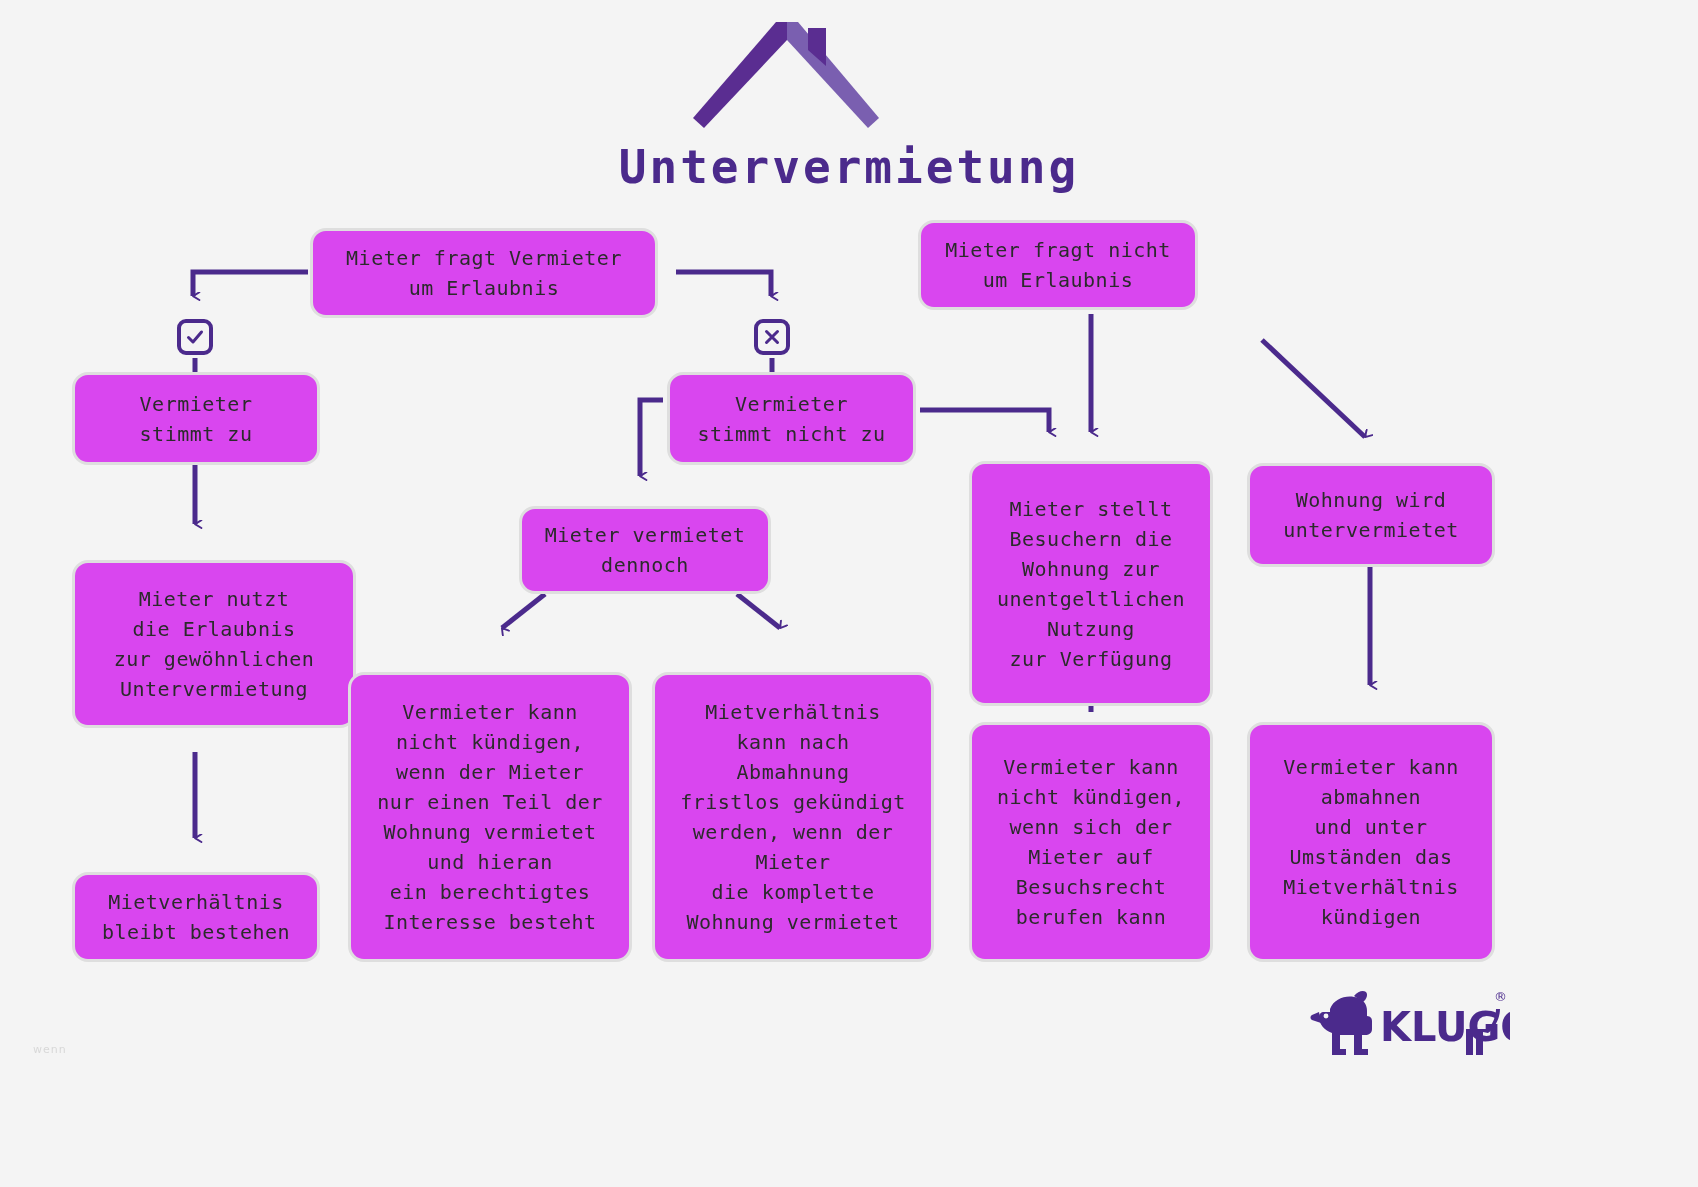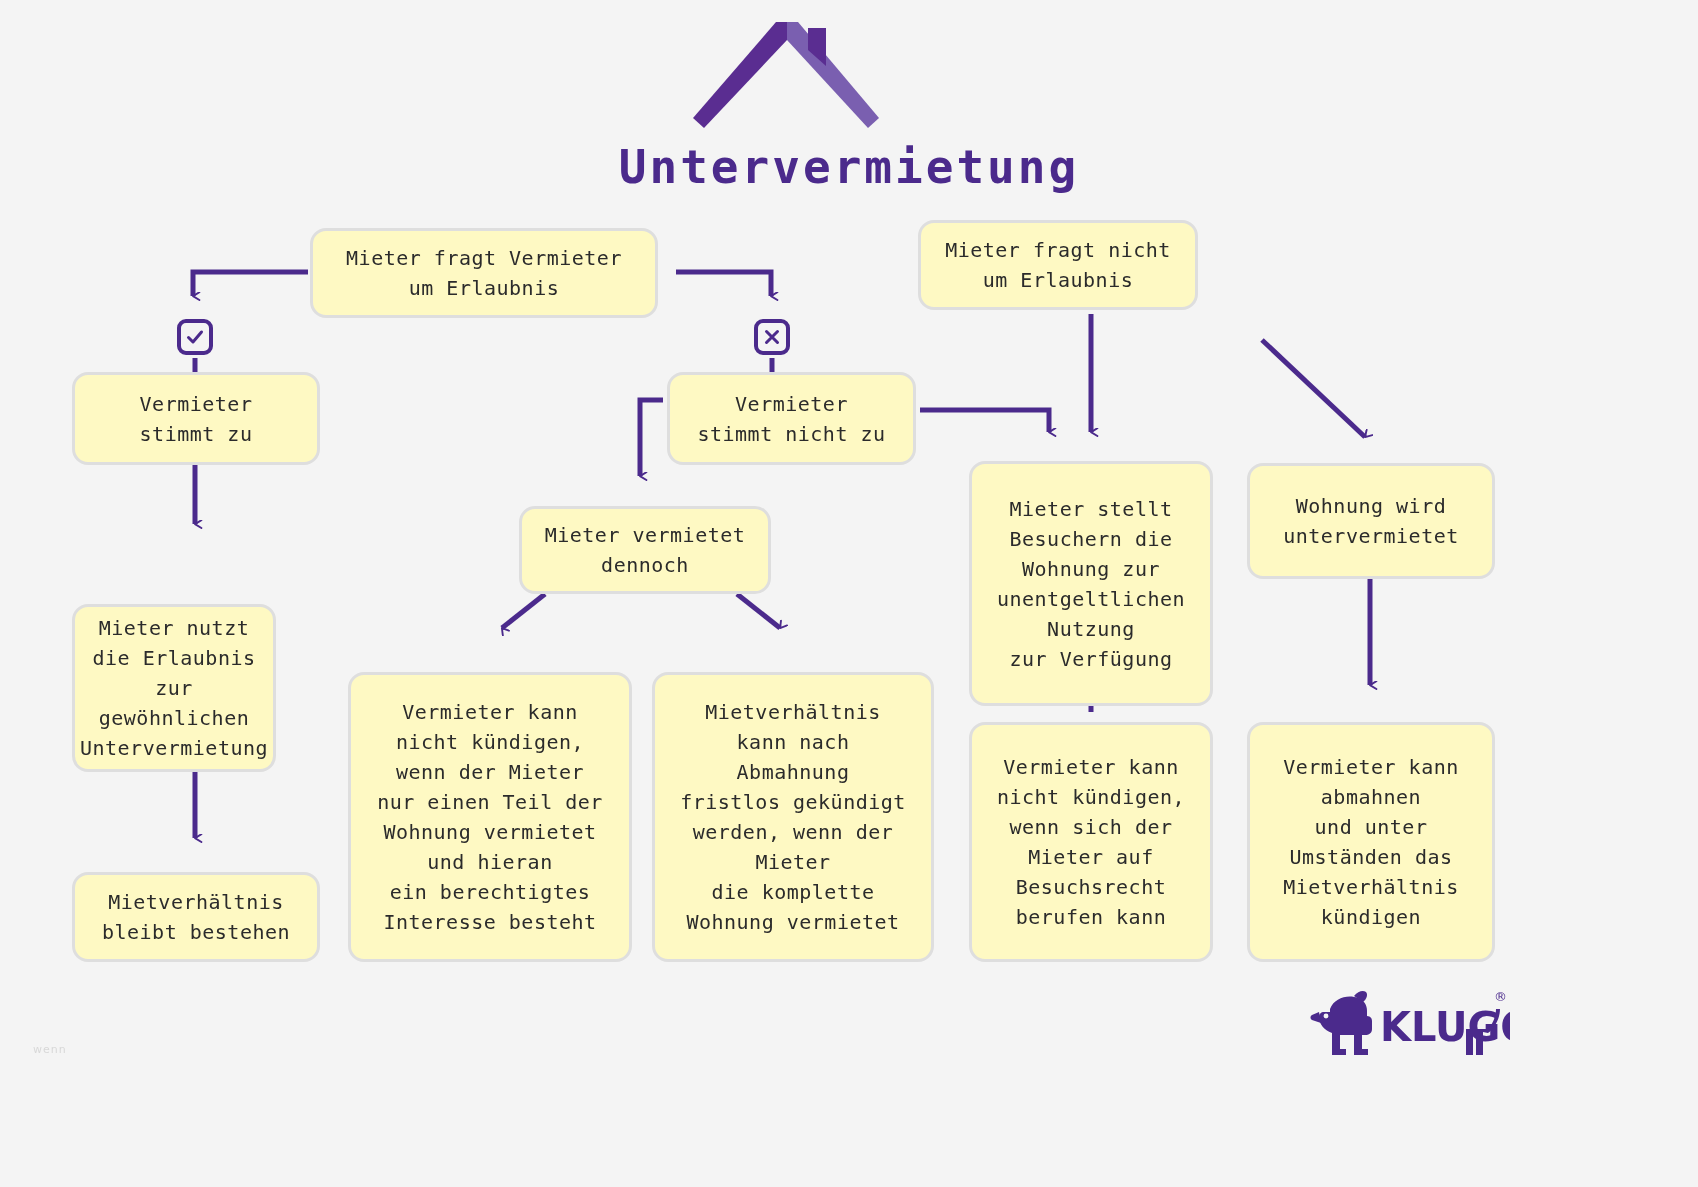--- a/index.html
+++ b/index.html
@@ -13,21 +13,21 @@
   }
   #stage{position:absolute;inset:0;padding-left:28px;}
 
   
   #wires{position:absolute;left:0;top:0;width:1698px;height:1187px;pointer-events:none;}
 
   
   .node{
     position:absolute;
     box-sizing:border-box;
-    background:#fef9c3;
+    background:#d946ef;
     border:3px solid #dedede;
     border-radius:16px;
     color:#2b2b2b;
     font-size:20px;
     line-height:30px;
     text-align:center;
     display:flex;
     align-items:center;
     justify-content:center;
     letter-spacing:.5px;
@@ -139,33 +139,33 @@
 
   <div class="node" style="left:72px;top:372px;width:248px;height:93px;">Vermieter
 stimmt zu</div>
 
   <div class="node" style="left:667px;top:372px;width:249px;height:93px;">Vermieter
 stimmt nicht zu</div>
 
   <div class="node" style="left:519px;top:506px;width:252px;height:88px;">Mieter vermietet
 dennoch</div>
 
-  <div class="node" style="left:72px;top:604px;width:204px;height:168px;">Mieter nutzt
+  <div class="node" style="left:72px;top:560px;width:284px;height:168px;">Mieter nutzt
 die Erlaubnis
 zur gewöhnlichen
 Untervermietung</div>
 
   <div class="node" style="left:969px;top:461px;width:244px;height:245px;">Mieter stellt
 Besuchern die
 Wohnung zur
 unentgeltlichen
 Nutzung
 zur Verfügung</div>
 
-  <div class="node" style="left:1247px;top:463px;width:248px;height:116px;">Wohnung wird
+  <div class="node" style="left:1247px;top:463px;width:248px;height:104px;">Wohnung wird
 untervermietet</div>
 
   <div class="node" style="left:348px;top:672px;width:284px;height:290px;">Vermieter kann
 nicht kündigen,
 wenn der Mieter
 nur einen Teil der
 Wohnung vermietet
 und hieran
 ein berechtigtes
 Interesse besteht</div>

